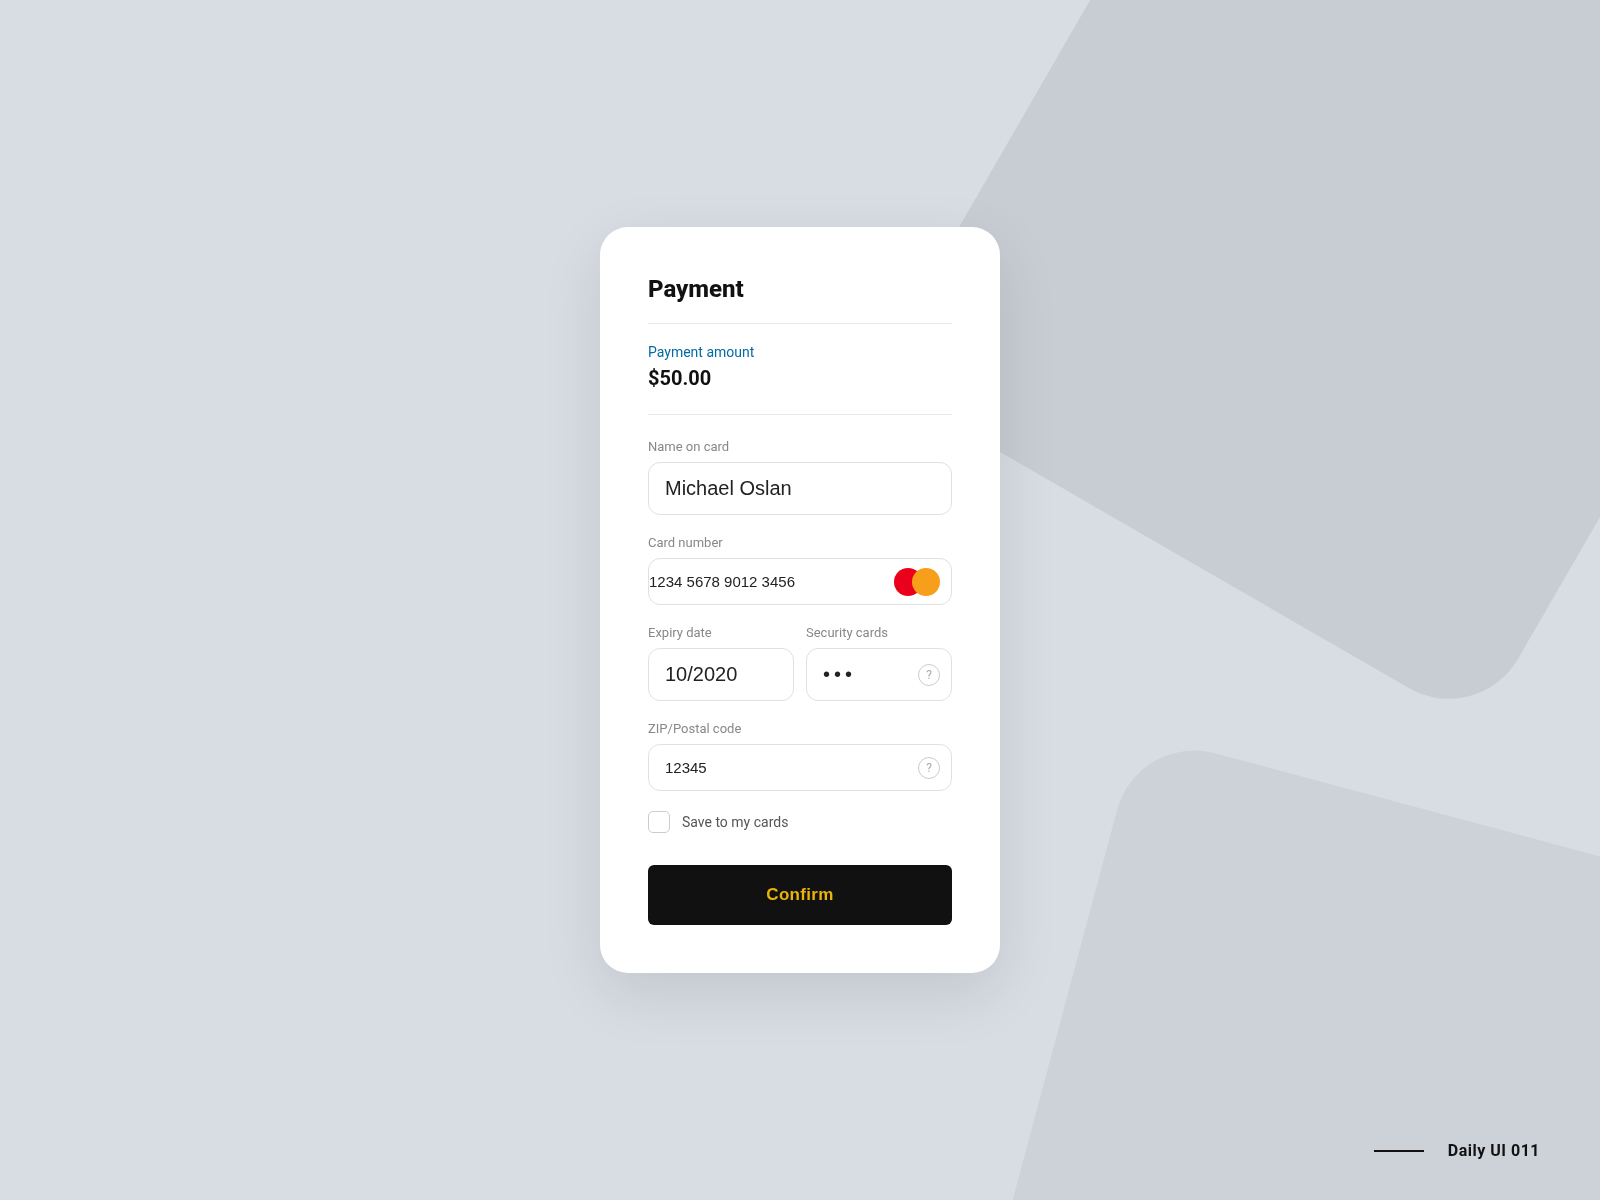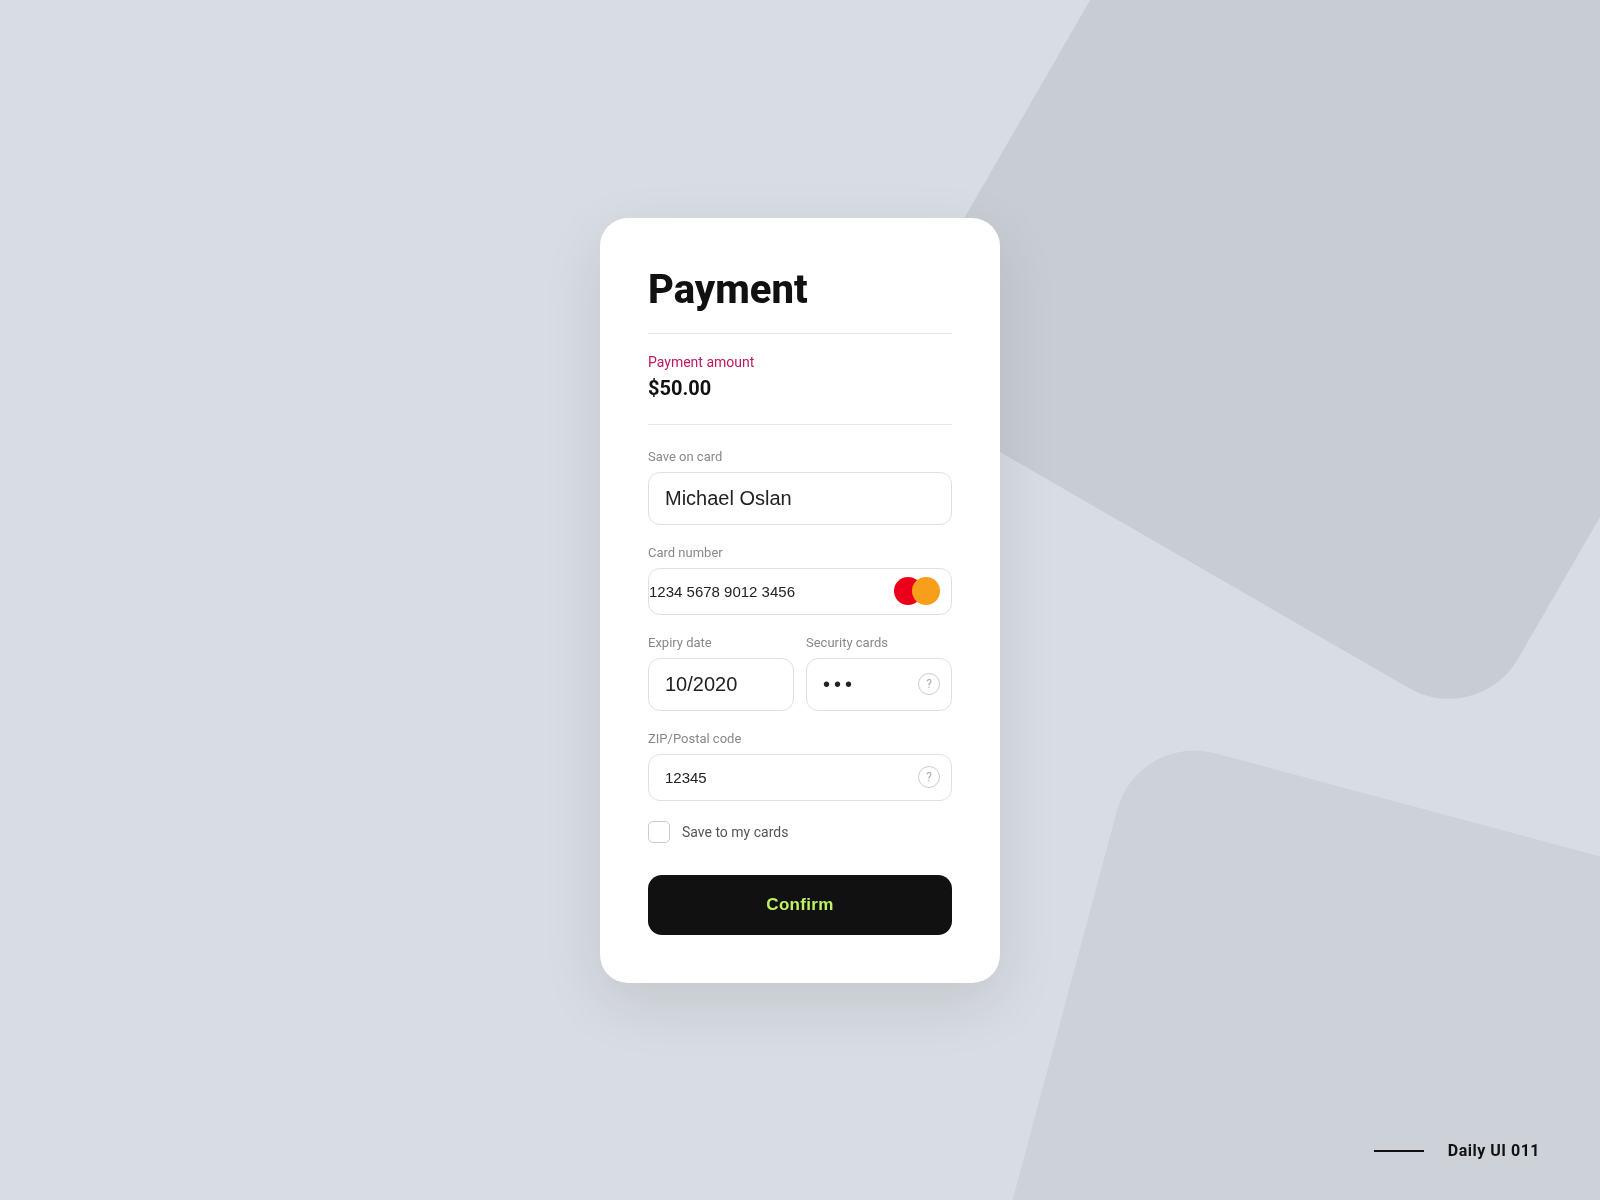--- a/index.html
+++ b/index.html
@@ -49,35 +49,35 @@
       position: relative;
       z-index: 1;
       background: #ffffff;
       border-radius: 28px;
       width: 400px;
       padding: 48px 48px 48px 48px;
       box-shadow: 0 20px 60px rgba(0,0,0,0.10);
     }
 
     .page-title {
-      font-size: 40px;
+      font-size: 24px;
       font-weight: 800;
       color: #111111;
       margin-bottom: 20px;
     }
 
     .divider {
       border: none;
       border-top: 1.5px solid #e8e8e8;
       margin: 0 0 20px 0;
     }
 
     .amount-label {
       font-size: 14px;
-      color: #be185d;
+      color: #0369a1;
       margin-bottom: 6px;
     }
 
     .amount-value {
       font-size: 20px;
       font-weight: 700;
       color: #111111;
       margin-bottom: 24px;
     }
 
@@ -240,23 +240,23 @@
     }
 
     .checkbox-label {
       font-size: 14px;
       color: #555555;
     }
 
     .confirm-btn {
       width: 100%;
       background: #111111;
-      color: #bef264;
+      color: #eab308;
       border: none;
-      border-radius: 14px;
+      border-radius: 6px;
       padding: 20px;
       font-size: 17px;
       font-weight: 600;
       cursor: pointer;
       letter-spacing: 0.3px;
     }
 
     .branding {
       position: absolute;
       bottom: 40px;
@@ -293,21 +293,21 @@
   <hr class="divider">
 
   <p class="amount-label">Payment amount</p>
 
   <p class="amount-value">$50.00</p>
 
   <hr class="divider2">
 
   
   <div class="field-group">
-    <label class="field-label">Save on card</label>
+    <label class="field-label">Name on card</label>
     <input type="text" class="field-input" value="Michael Oslan" style="">
   </div>
 
   
   <div class="field-group">
     <label class="field-label">Card number</label>
     <div class="input-with-icon">
       <input type="text" value="1234 5678 9012 3456" style="">
       <div class="mastercard-icon">
         <div class="mc-wrapper">

